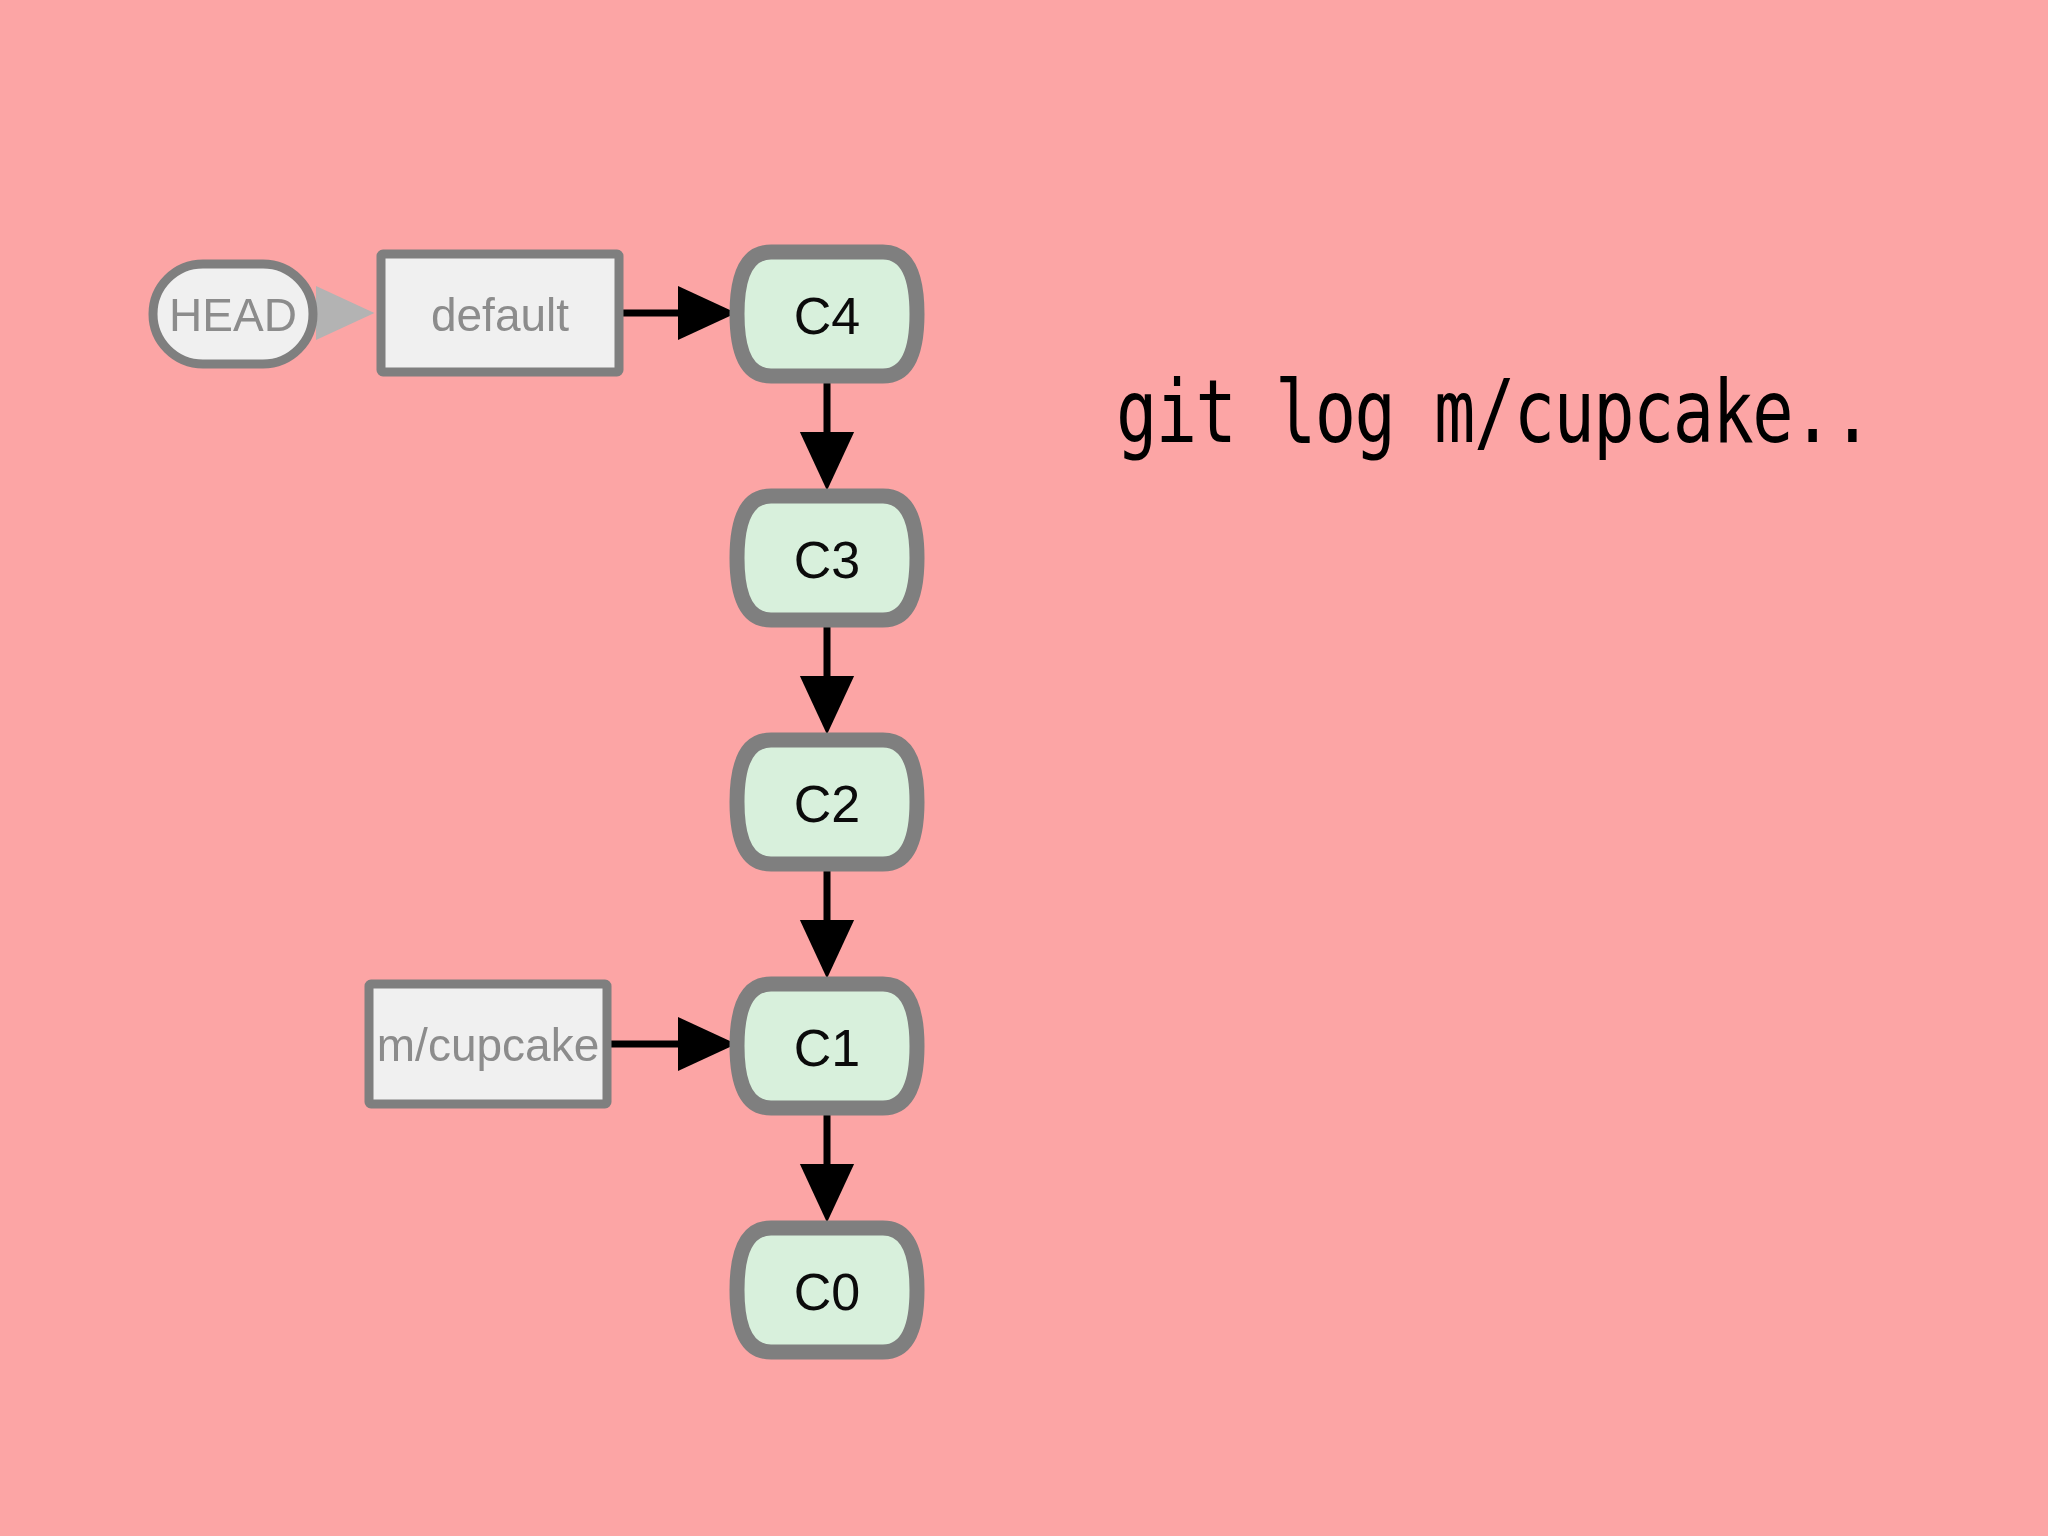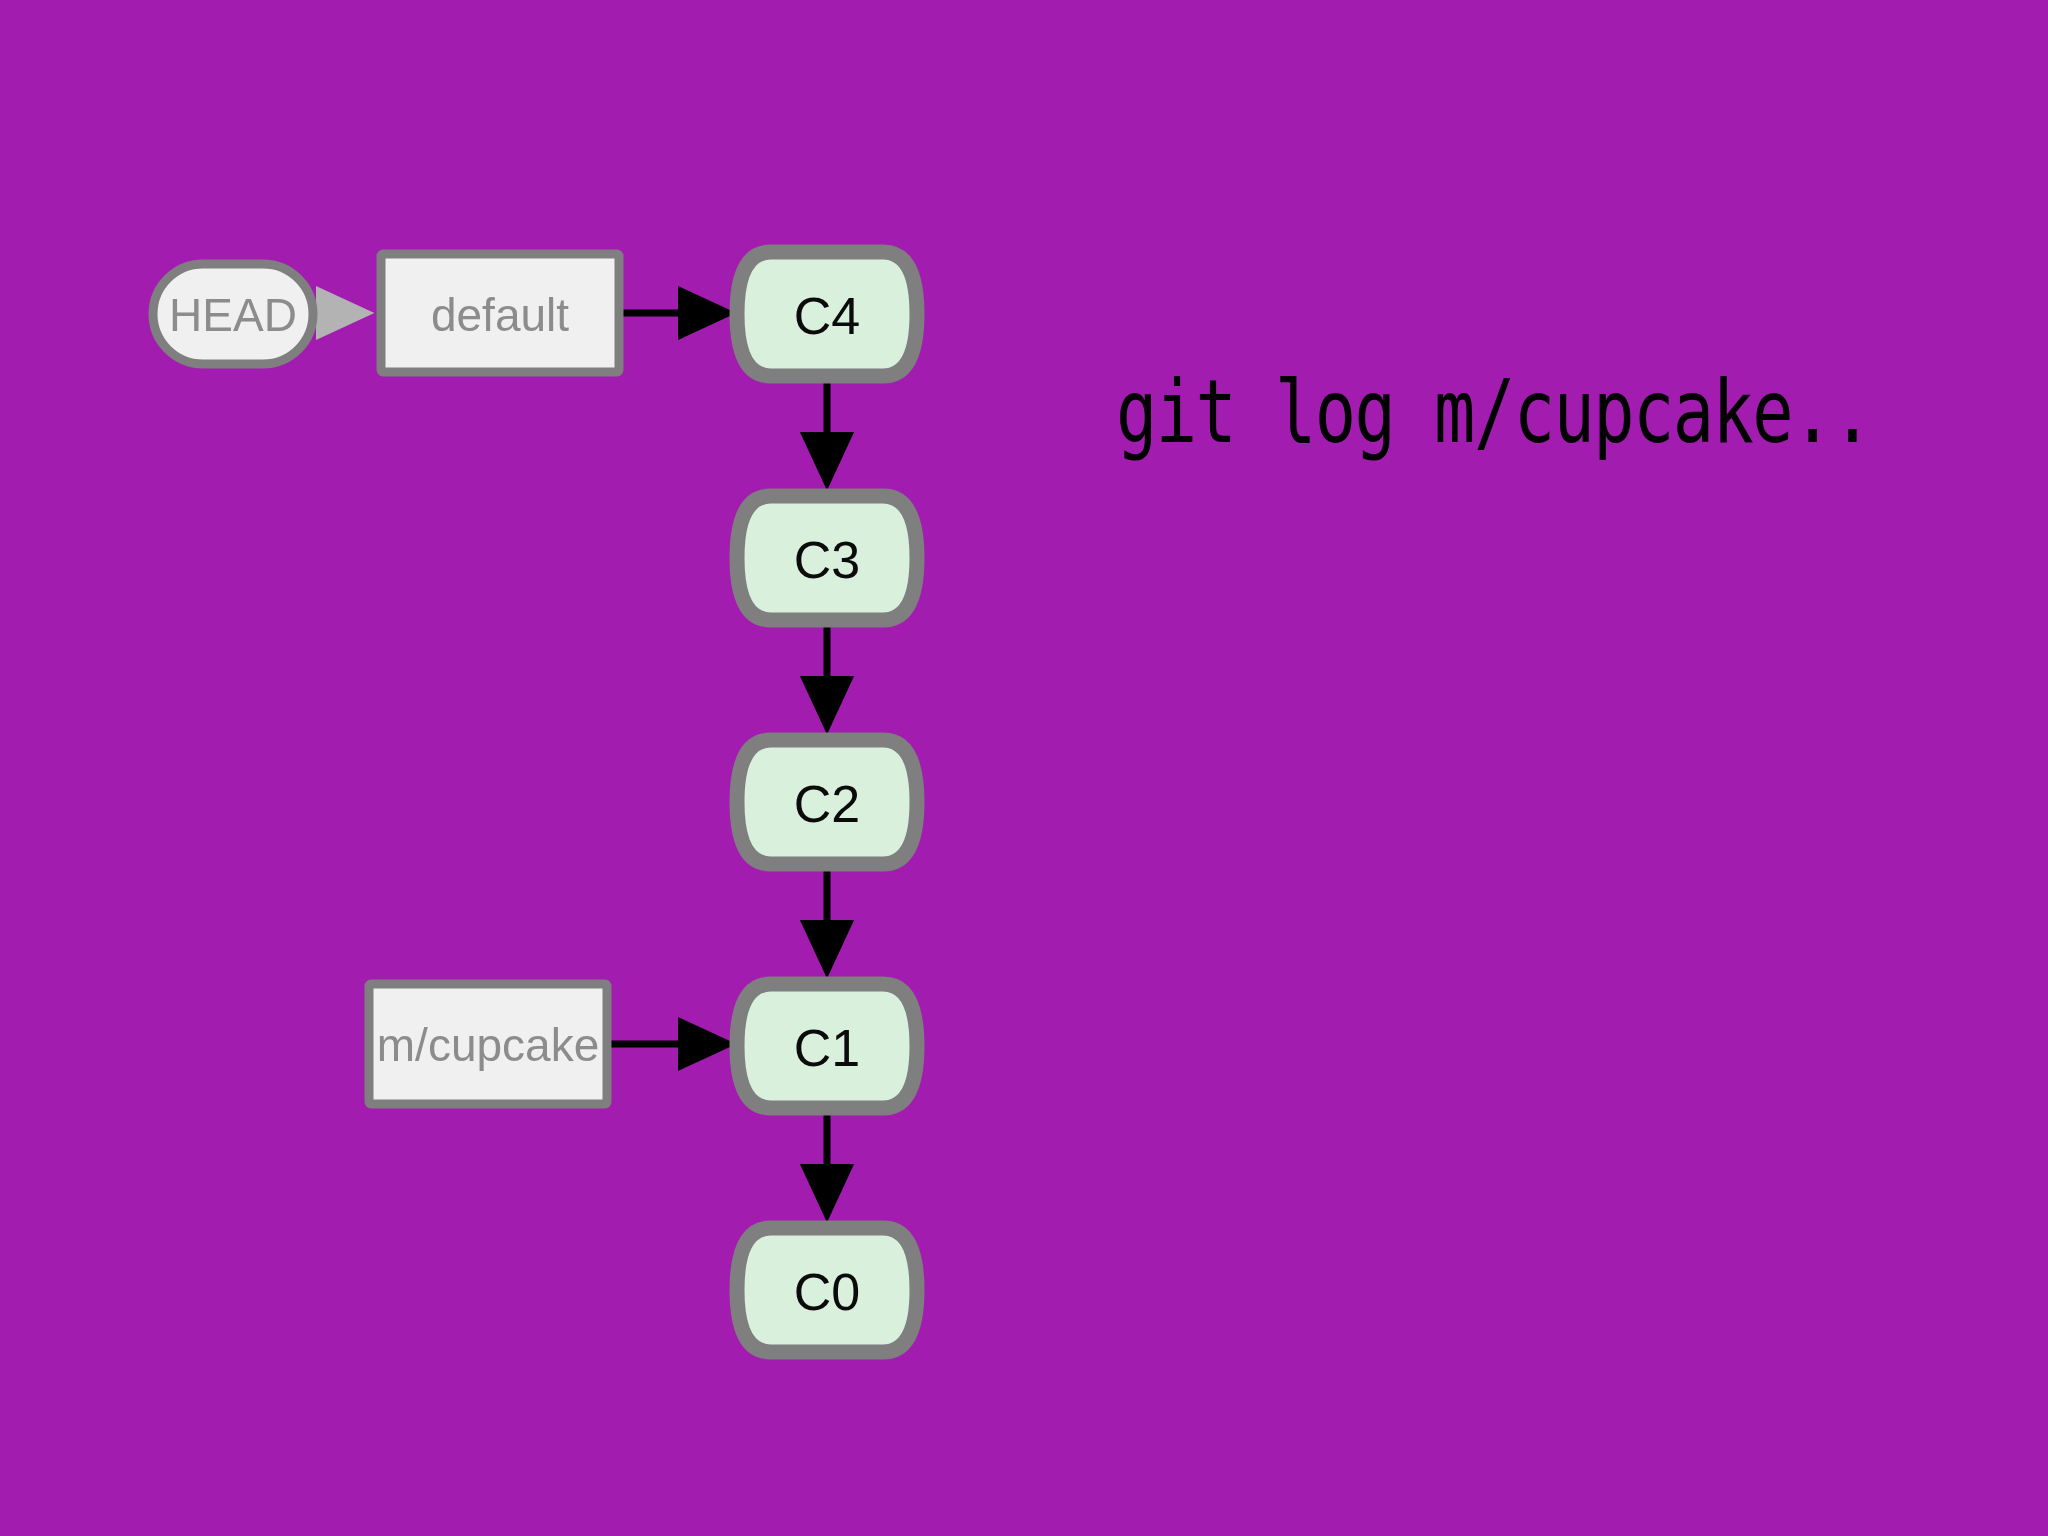--- a/index.html
+++ b/index.html
@@ -8,21 +8,21 @@
     padding: 0;
     background: #ffffff;
   }
   body {
     font-family: "Liberation Sans", sans-serif;
   }
   #stage {
     position: relative;
     width: 2048px;
     height: 1536px;
-    background: #a21caf;
+    background: #fca5a5;
     overflow: hidden;
   }
   #diagram-svg {
     position: absolute;
     left: 0;
     top: 0;
     width: 2048px;
     height: 1536px;
   }
   .node-label {

